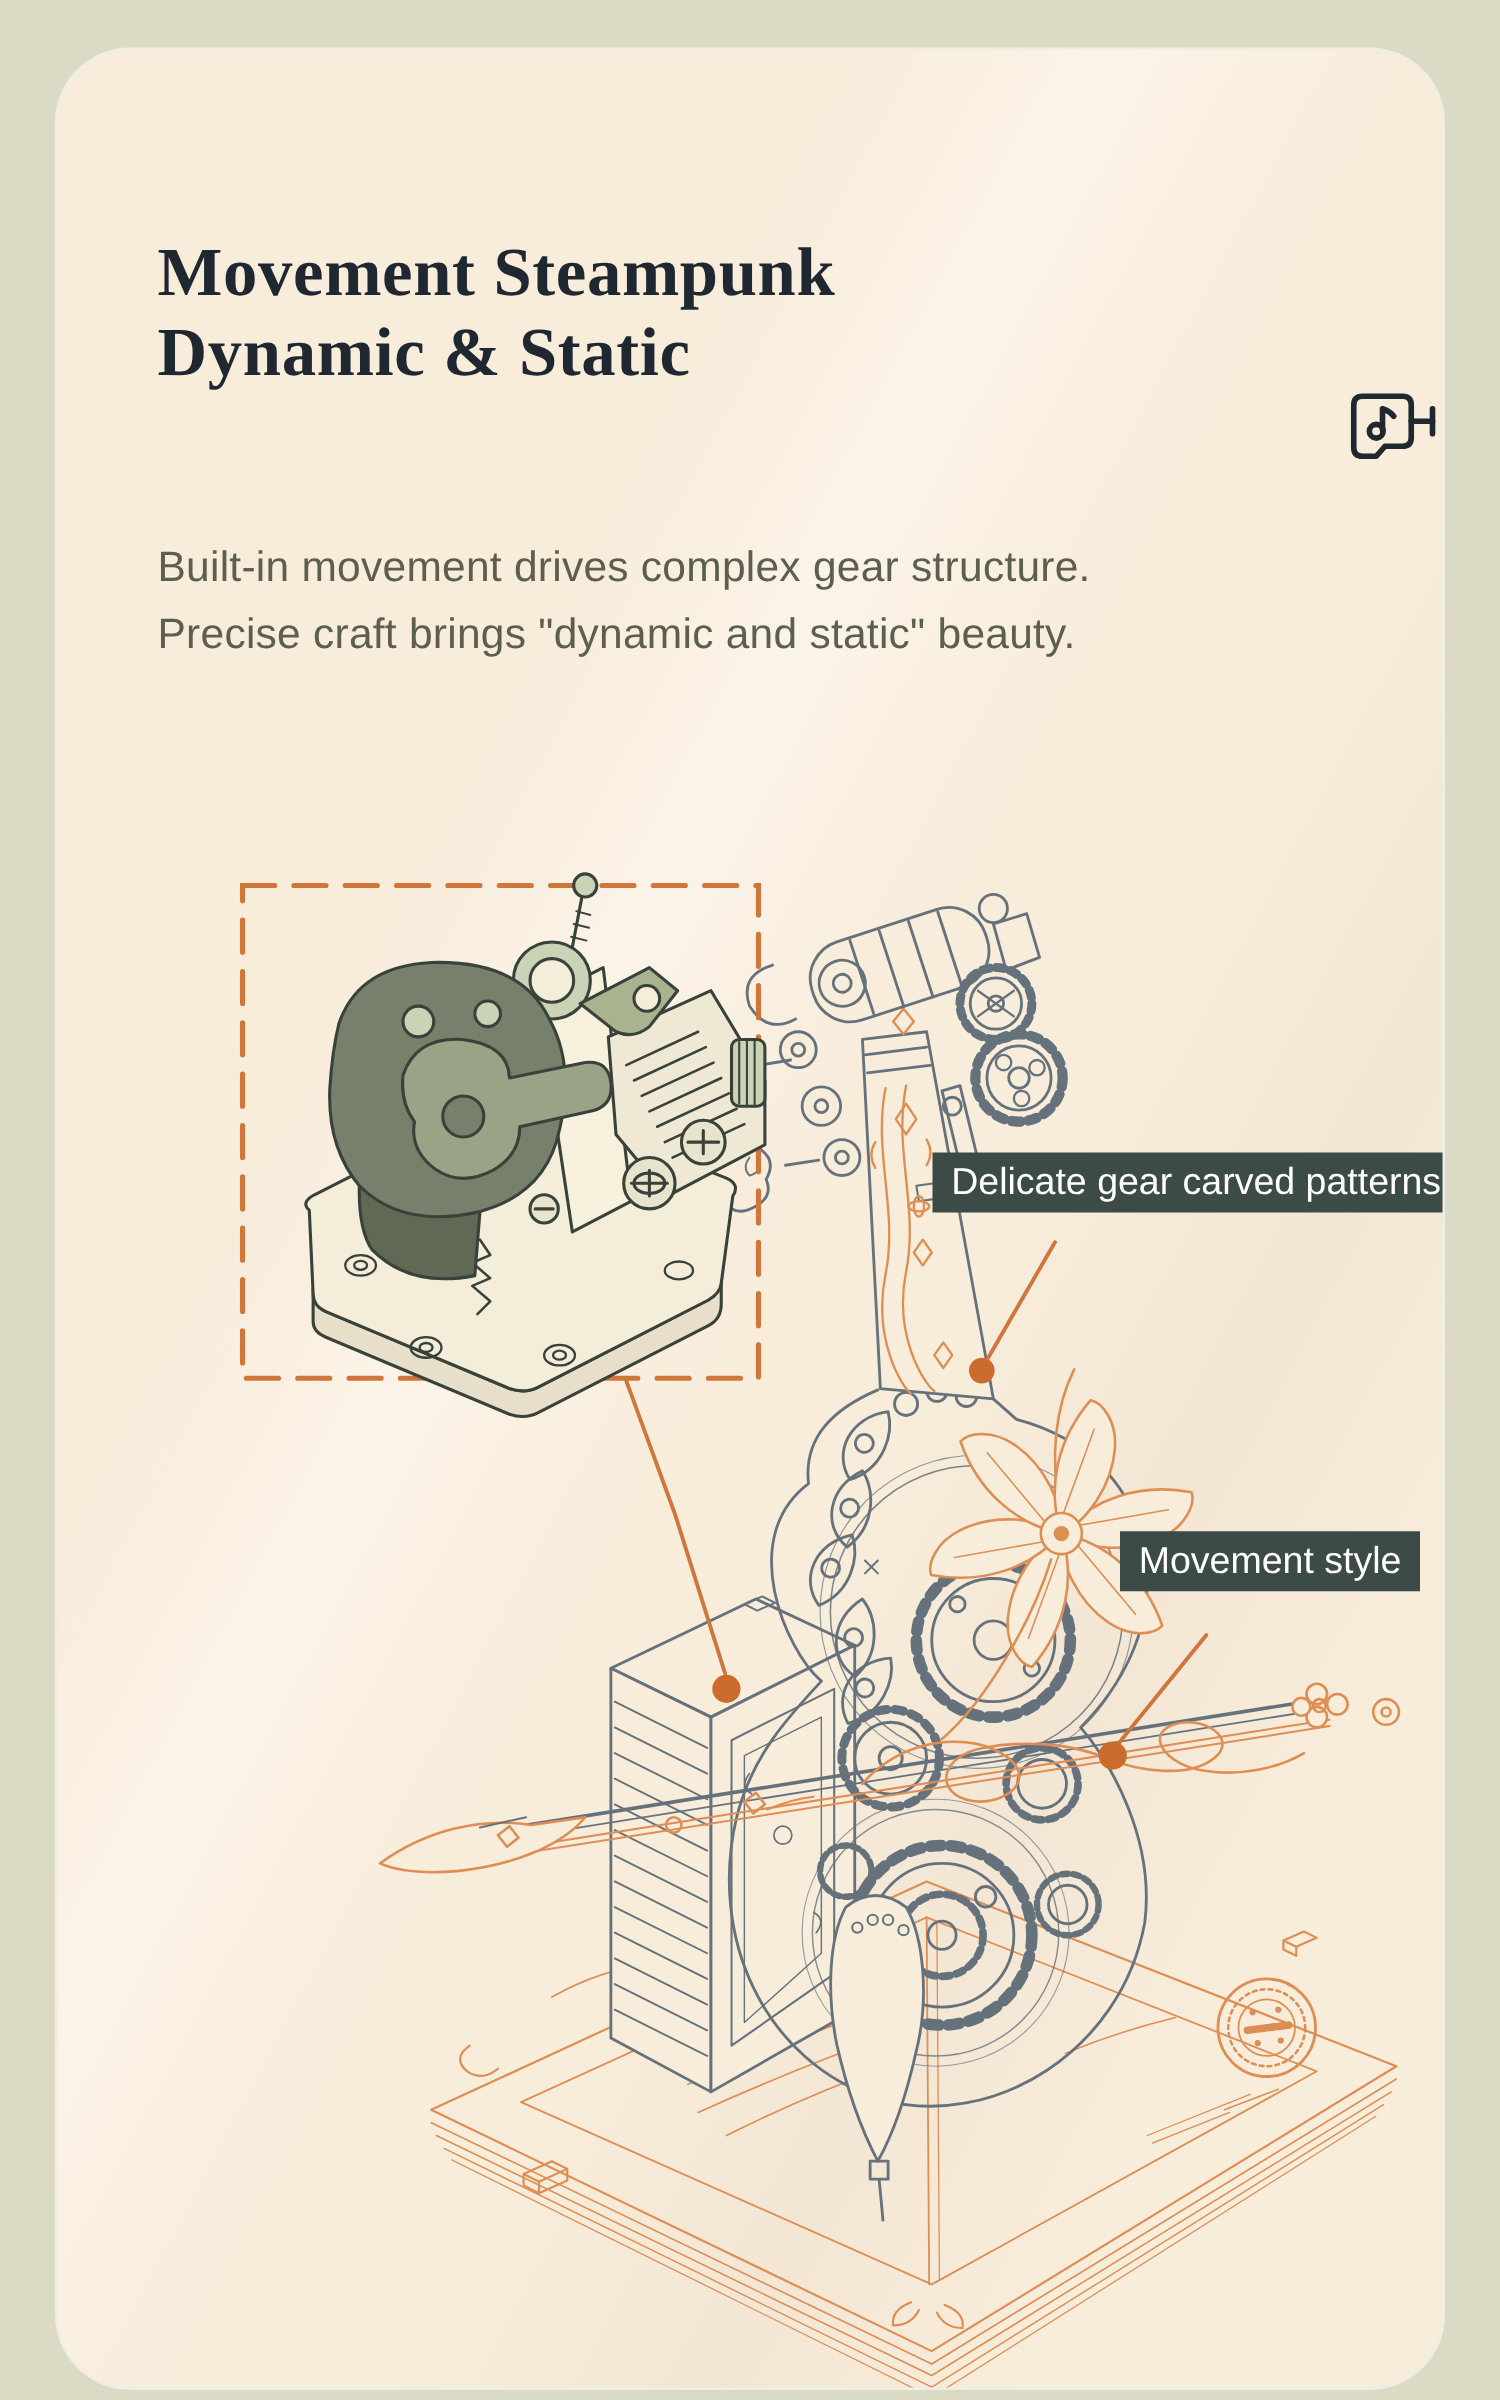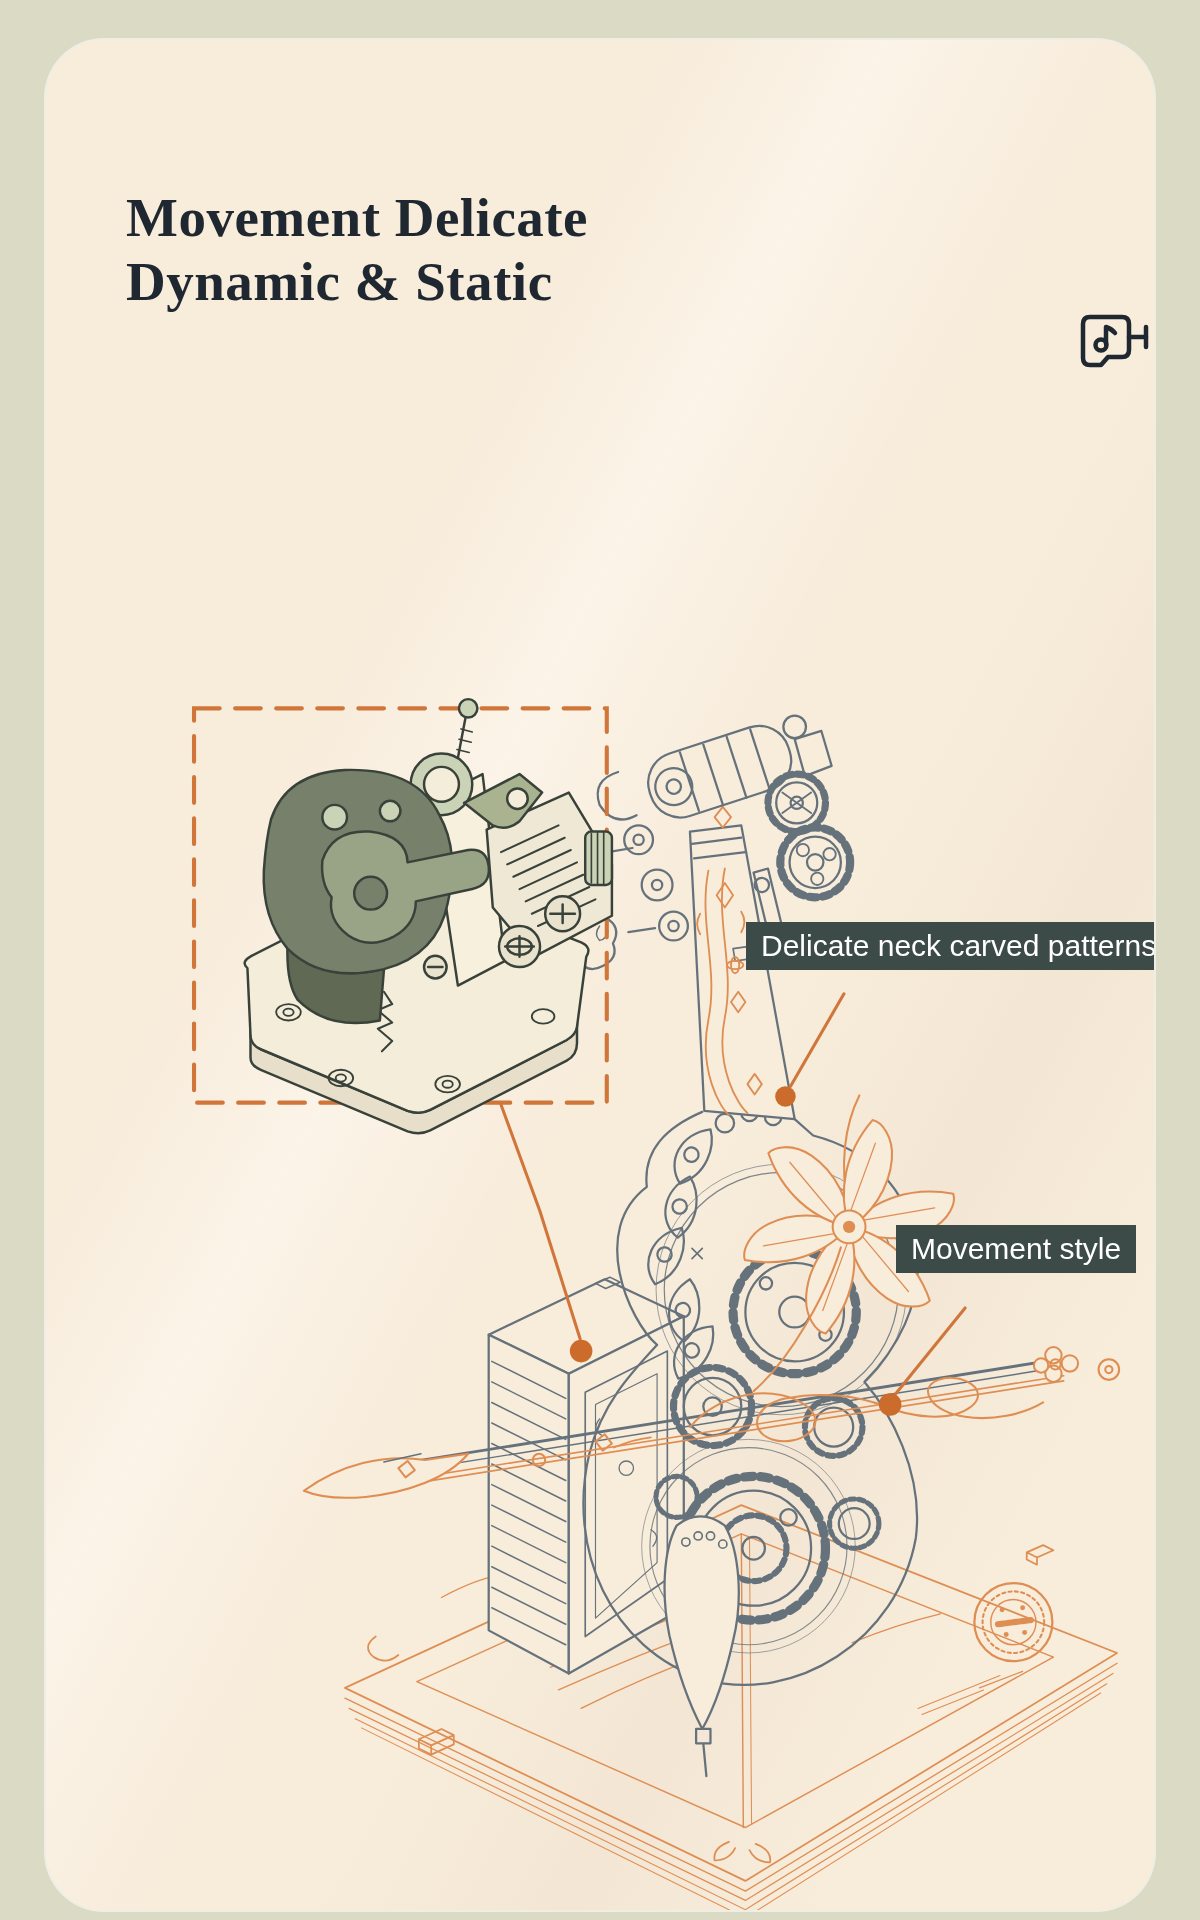--- a/index.html
+++ b/index.html
@@ -50,34 +50,38 @@
   .ml{stroke:var(--mechline);stroke-width:2.4;stroke-linejoin:round;stroke-linecap:round;}
   .acc{stroke:var(--accent);fill:none;stroke-linecap:round;}
 </style>
 </head>
 <body>
 
 <div class="card">
   <div class="streaks"></div>
 
   <div class="title">
-    <div>Movement Delicate</div>
+    <div>Movement Steampunk</div>
     <div>Dynamic &amp; Static</div>
   </div>
 
   <svg class="music-box-icon" viewBox="0 0 76 56">
     <g fill="none" stroke="#1F2730" stroke-width="4.5" stroke-linejoin="round" stroke-linecap="round">
       <path d="M10,3 L42,3 Q49,3 49,10 L49,36 Q49,43 42,43 L28,43 L21,51 L10,51 Q3,51 3,44 L3,10 Q3,3 10,3 Z"></path>
       <path d="M26,30 L26,13 Q32,15 35,19"></path>
       <circle cx="21" cy="31" r="5.5"></circle>
       <path d="M49,23 L66,23"></path>
       <path d="M66,13 L66,33"></path>
     </g>
   </svg>
 
+  <div class="desc">
+    <div>Built-in movement drives complex gear structure.</div>
+    <div>Precise craft brings "dynamic and static" beauty.</div>
+  </div>
 
   <svg class="illustration" viewBox="46 40 1108 1870" width="1108" height="1870" style="left:46px;top:40px;position:absolute;">
 
     <g>
       <path class="bk" d="M262,1606 L648,1428 L1014,1572 L652,1794 Z"></path>
       <path class="bk" style="stroke-width:1.3" d="M262,1616 L652,1804 L1014,1582"></path>
       <path class="bk" style="stroke-width:1.2" d="M266,1626 L652,1813 L1010,1592"></path>
       <path class="bk" style="stroke-width:1.1" d="M272,1636 L652,1822 L1004,1602"></path>
       <path class="bk" style="stroke-width:1" d="M278,1645 L652,1830 L998,1611"></path>
       <path class="bk" style="stroke-width:1.4" d="M332,1600 L648,1456 L952,1576 L652,1742 Z"></path>
@@ -397,15 +401,15 @@
     <g>
       <path class="acc" stroke-width="3" d="M748,930 L696,1020"></path>
       <circle cx="691" cy="1030" r="10" fill="var(--dot)"></circle>
     </g>
     <g>
       <path class="acc" stroke-width="3" d="M866,1236 L798,1320"></path>
       <circle cx="793" cy="1330" r="11" fill="var(--dot)"></circle>
     </g>
   </svg>
 
-  <div class="callout neck">Delicate neck carved patterns</div>
+  <div class="callout neck">Delicate gear carved patterns</div>
   <div class="callout style">Movement style</div>
 </div>
 
 </body></html>

